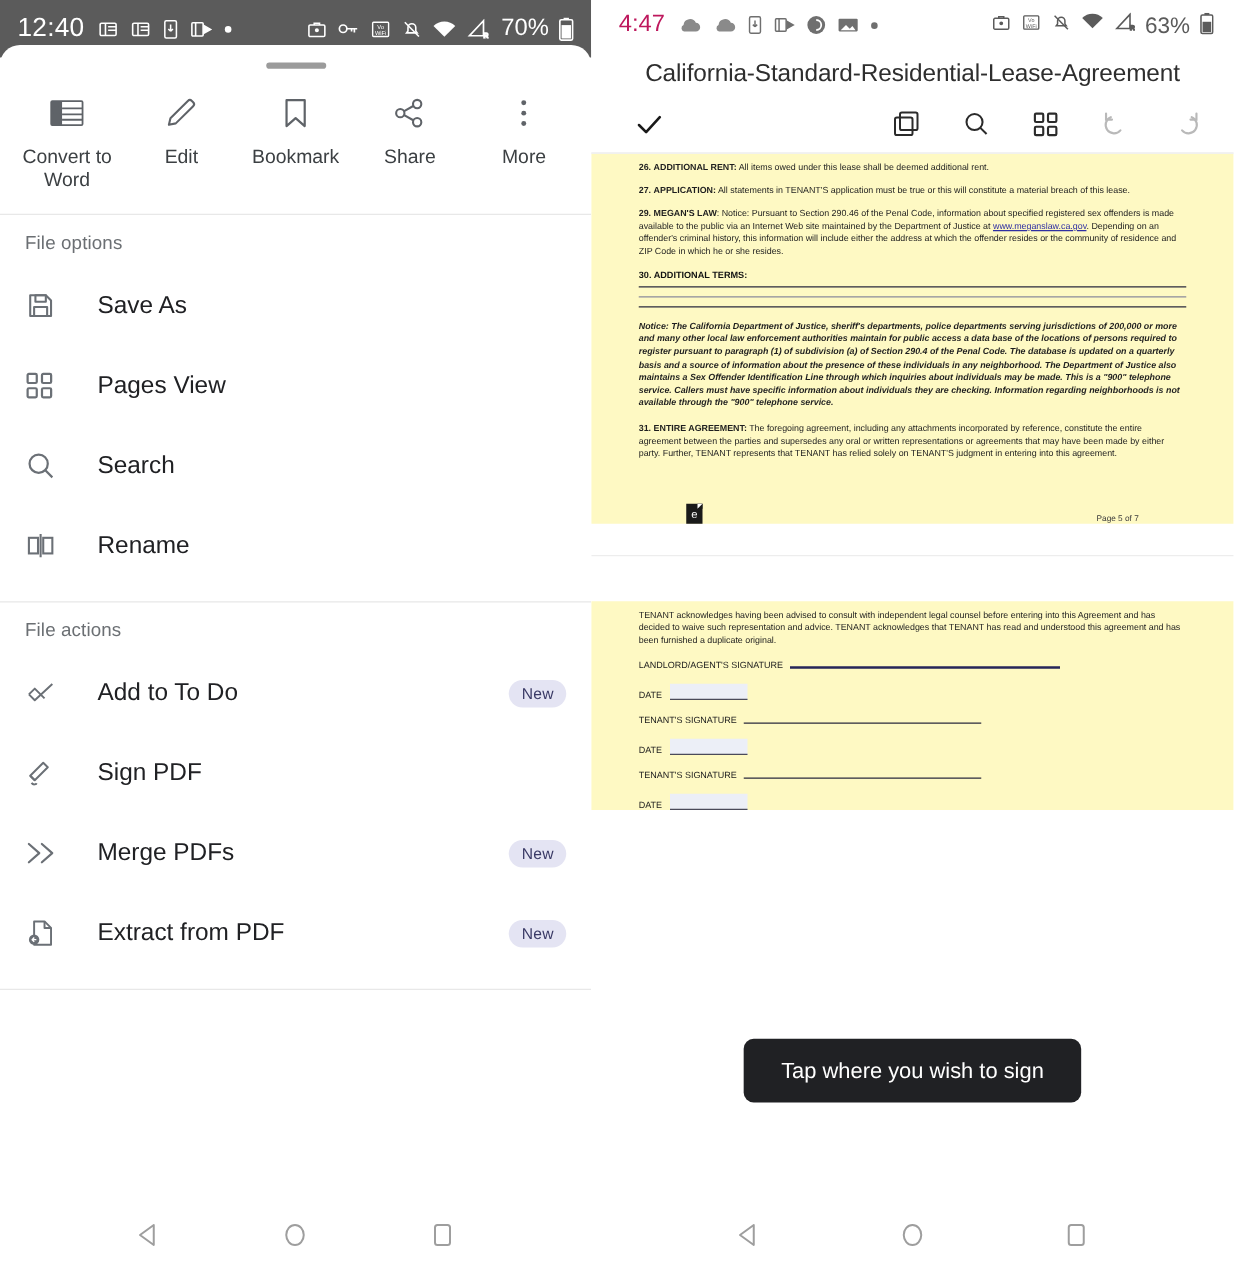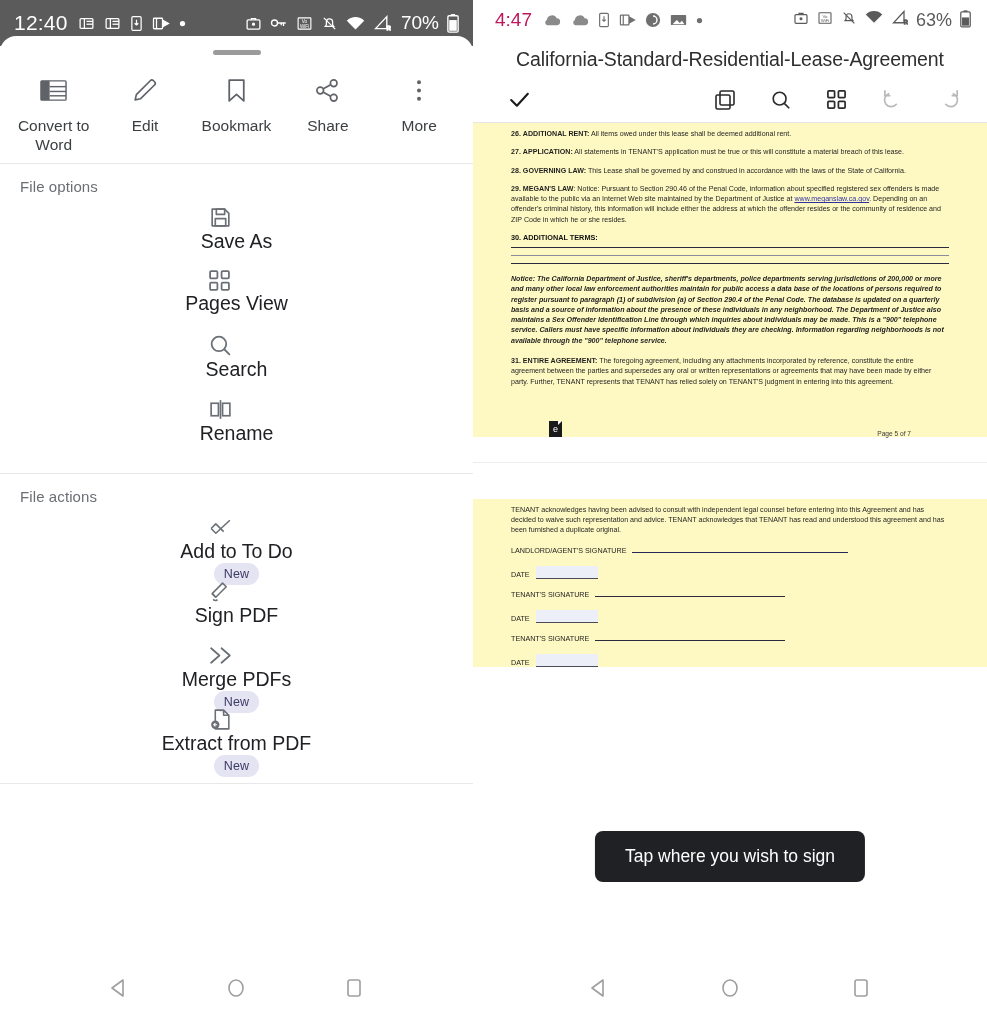--- a/index.html
+++ b/index.html
@@ -28,31 +28,31 @@
     position: absolute; top: 36px; left: 0; right: 0; bottom: 0;
     background: #ffffff; border-radius: 16px 16px 0 0;
   }
   .grabber {
     width: 48px; height: 5px; border-radius: 3px; background: #9b9b9b;
     margin: 14px auto 0;
   }
 
   .quickbar {
     display: flex; align-items: flex-start; justify-content: space-around;
-    padding: 18px 8px 8px; border-bottom: 1px solid #e8e8e8;
+    padding: 18px 8px 16px; border-bottom: 1px solid #e8e8e8;
   }
   .qb-item { width: 86px; text-align: center; color: #5f6368; }
   .qb-ico { height: 34px; display: flex; align-items: center; justify-content: center; }
   .qb-lbl { margin-top: 9px; font-size: 15.5px; color: #3c4043; line-height: 1.25; }
   .section-title {
     font-size: 15px; color: #6b6f73; padding: 14px 20px 10px;
     letter-spacing: .1px;
   }
   .menu-row {
-    display: flex; align-items: center; height: 64px; padding: 0 20px; gap: 0; flex-direction: column;
+    display: flex; align-items: center; height: 64px; padding: 0 20px; gap: 0;
   }
   .menu-ico { width: 58px; display: flex; align-items: center; color: #6b7076; }
   .menu-lbl { font-size: 19.5px; color: #202124; flex: 1; }
   .badge-new {
     background: #e4e4f3; color: #3a3a66; font-size: 12.5px;
     padding: 4px 10px; border-radius: 11px; letter-spacing: .2px;
   }
   .sect-divider { border-top: 1px solid #e8e8e8; margin-top: 12px; }
 
   
@@ -547,21 +547,20 @@
       </span>
     </div>
 
     <div class="doc-area">
       <div class="doc-page">
 
         <p class="doc-p"><b>26.</b> <b>ADDITIONAL RENT:</b><span> All items owed under this lease shall be deemed additional rent.</span></p>
 
         <p class="doc-p"><b>27.</b> <b>APPLICATION:</b><span> All statements in TENANT'S application must be true or this will constitute a material breach of this lease.</span></p>
 
-        <p class="doc-p"><b>28.</b> <b>GOVERNING LAW:</b><span> This Lease shall be governed by and construed in accordance with the laws of the State of California.</span></p>
 
         <p class="doc-p"><b>29.</b> <b>MEGAN'S LAW</b><span>: Notice: Pursuant to Section 290.46 of the Penal Code, information about specified registered sex offenders is made available to the public via an Internet Web site maintained by the Department of Justice at </span><a class="doc-link">www.meganslaw.ca.gov</a><span>. Depending on an offender's criminal history, this information will include either the address at which the offender resides or the community of residence and ZIP Code in which he or she resides.</span></p>
 
         <div class="terms-head">30. ADDITIONAL TERMS:</div>
         <div>
           <div class="rule"></div>
           <div class="rule light"></div>
           <div class="rule"></div>
         </div>
 

